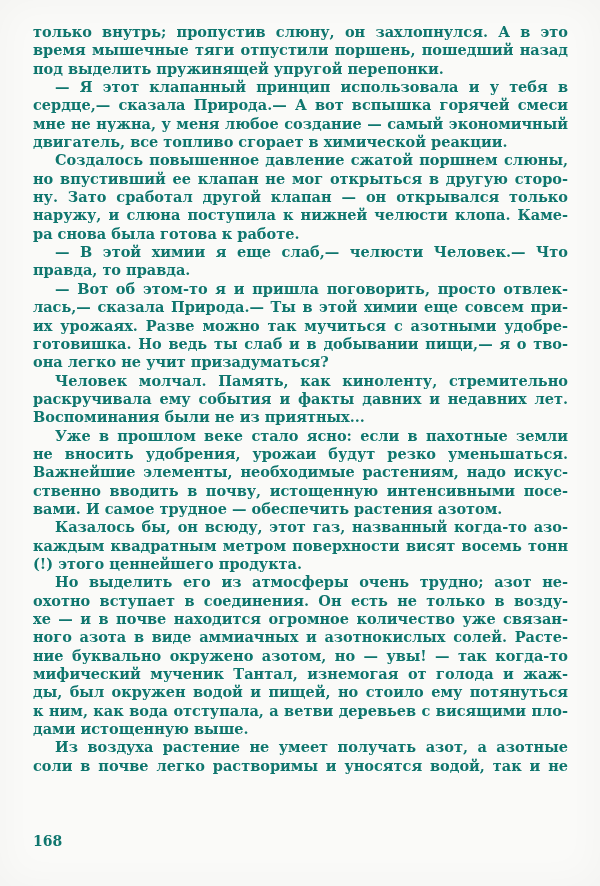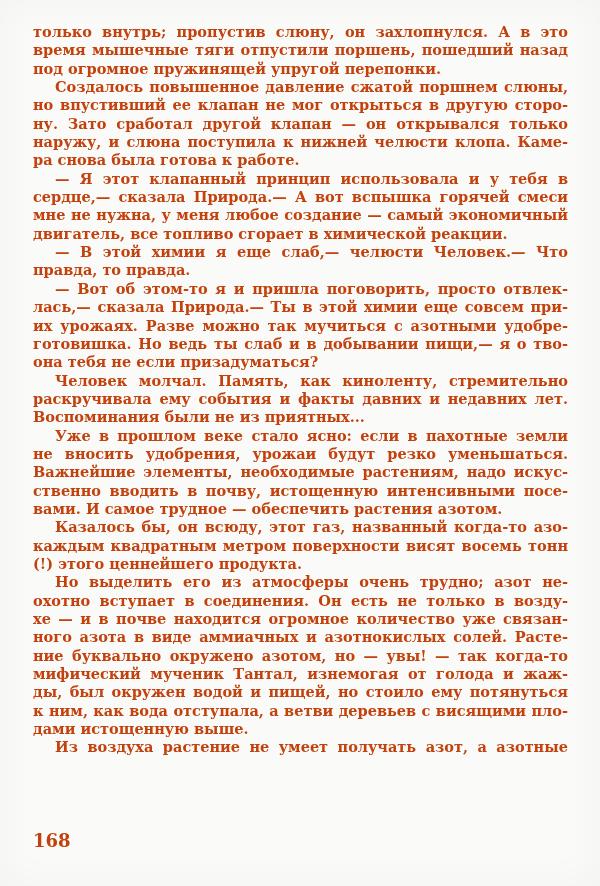--- a/index.html
+++ b/index.html
@@ -9,21 +9,21 @@
   }
   .page {
     position: relative;
     width: 600px;
     height: 886px;
     margin: 0 auto;
     background: #fafaf8;
     box-shadow: inset 0 0 40px rgba(0,0,0,0.03);
     font-family: "DejaVu Serif", serif;
     font-weight: 700;
-    color: #c2410c;
+    color: #0f766e;
     overflow: hidden;
   }
   .text-block {
     position: absolute;
     left: 33px;
     top: 23px;
     width: 535px;
   }
   .paragraph {
     margin: 0;
@@ -40,58 +40,58 @@
   .line.indent {
     text-indent: 22px;
   }
   .line.para-end {
     text-align-last: left;
   }
   .page-number {
     position: absolute;
     left: 33px;
     top: 832px;
-    font-size: 18px;
+    font-size: 14px;
     line-height: 18px;
     text-align: center;
   }
 </style>
 </head>
 <body>
 
 <div class="page">
   <div class="text-block">
       <div class="paragraph">
         <div class="line">только внутрь; пропустив слюну, он захлопнулся. А в это</div>
         <div class="line">время мышечные тяги отпустили поршень, пошедший назад</div>
-        <div class="line para-end">под огромное пружинящей упругой перепонки.</div>
+        <div class="line para-end">под выделить пружинящей упругой перепонки.</div>
+      </div>
+      <div class="paragraph">
+        <div class="line indent">— Я этот клапанный принцип использовала и у тебя в</div>
+        <div class="line">сердце,— сказала Природа.— А вот вспышка горячей смеси</div>
+        <div class="line">мне не нужна, у меня любое создание — самый экономичный</div>
+        <div class="line para-end">двигатель, все топливо сгорает в химической реакции.</div>
       </div>
       <div class="paragraph">
         <div class="line indent">Создалось повышенное давление сжатой поршнем слюны,</div>
         <div class="line">но впустивший ее клапан не мог открыться в другую сторо-</div>
         <div class="line">ну. Зато сработал другой клапан — он открывался только</div>
         <div class="line">наружу, и слюна поступила к нижней челюсти клопа. Каме-</div>
         <div class="line para-end">ра снова была готова к работе.</div>
-      </div>
-      <div class="paragraph">
-        <div class="line indent">— Я этот клапанный принцип использовала и у тебя в</div>
-        <div class="line">сердце,— сказала Природа.— А вот вспышка горячей смеси</div>
-        <div class="line">мне не нужна, у меня любое создание — самый экономичный</div>
-        <div class="line para-end">двигатель, все топливо сгорает в химической реакции.</div>
       </div>
       <div class="paragraph">
         <div class="line indent">— В этой химии я еще слаб,— челюсти Человек.— Что</div>
         <div class="line para-end">правда, то правда.</div>
       </div>
       <div class="paragraph">
         <div class="line indent">— Вот об этом-то я и пришла поговорить, просто отвлек-</div>
         <div class="line">лась,— сказала Природа.— Ты в этой химии еще совсем при-</div>
         <div class="line">их урожаях. Разве можно так мучиться с азотными удобре-</div>
         <div class="line">готовишка. Но ведь ты слаб и в добывании пищи,— я о тво-</div>
-        <div class="line para-end">она тебя не если призадуматься?</div>
+        <div class="line para-end">она легко не учит призадуматься?</div>
       </div>
       <div class="paragraph">
         <div class="line indent">Человек молчал. Память, как киноленту, стремительно</div>
         <div class="line">раскручивала ему события и факты давних и недавних лет.</div>
         <div class="line para-end">Воспоминания были не из приятных...</div>
       </div>
       <div class="paragraph">
         <div class="line indent">Уже в прошлом веке стало ясно: если в пахотные земли</div>
         <div class="line">не вносить удобрения, урожаи будут резко уменьшаться.</div>
         <div class="line">Важнейшие элементы, необходимые растениям, надо искус-</div>
@@ -109,16 +109,17 @@
         <div class="line">хе — и в почве находится огромное количество уже связан-</div>
         <div class="line">ного азота в виде аммиачных и азотнокислых солей. Расте-</div>
         <div class="line">ние буквально окружено азотом, но — увы! — так когда-то</div>
         <div class="line">мифический мученик Тантал, изнемогая от голода и жаж-</div>
         <div class="line">ды, был окружен водой и пищей, но стоило ему потянуться</div>
         <div class="line">к ним, как вода отступала, а ветви деревьев с висящими пло-</div>
         <div class="line para-end">дами истощенную выше.</div>
       </div>
       <div class="paragraph">
         <div class="line indent">Из воздуха растение не умеет получать азот, а азотные</div>
+        <div class="line">соли в почве легко растворимы и уносятся водой, так и не</div>
       </div>
     </div>
   <div class="page-number">168</div>
 </div>
 
 </body></html>

